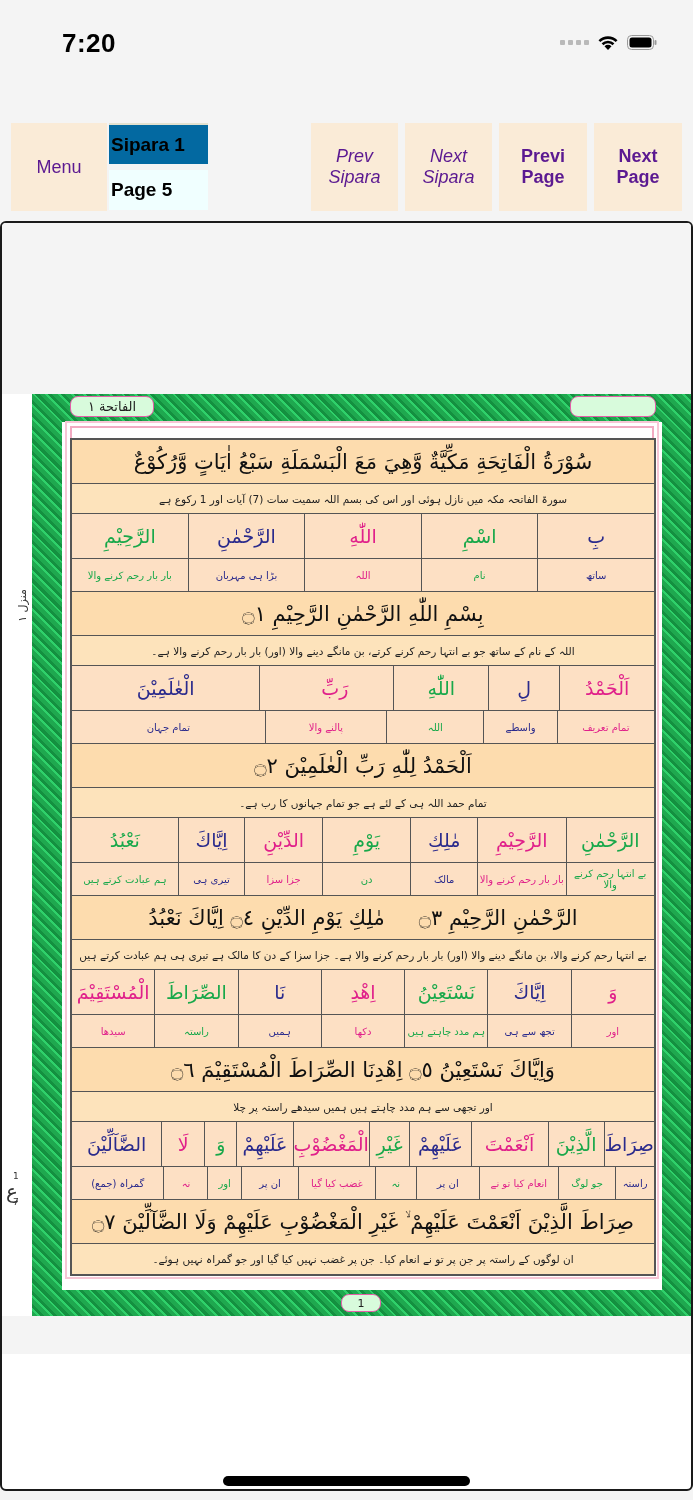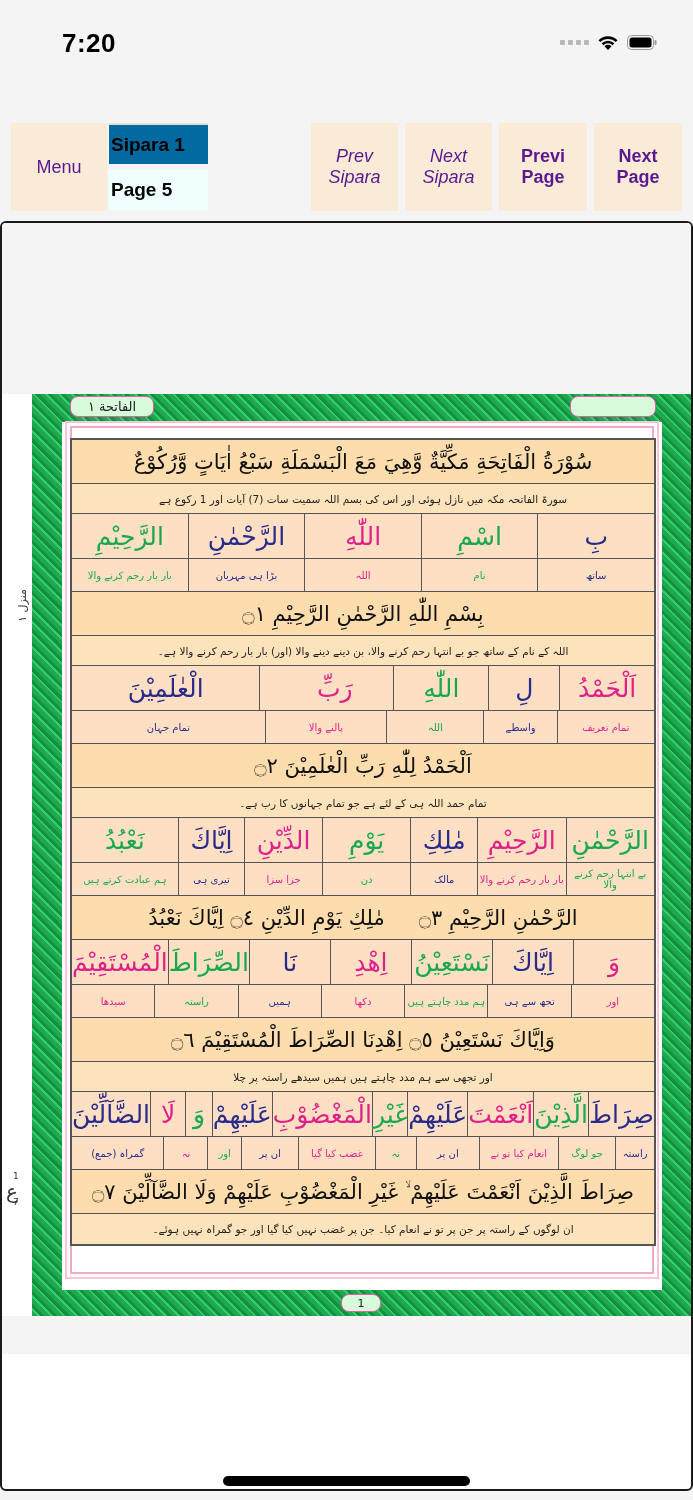--- a/index.html
+++ b/index.html
@@ -52,21 +52,21 @@
   
   .qtable { position: absolute; left: 68px; top: 44px; width: 586px; border: 2px solid #555; background: #fde0b4; direction: rtl; font-family: "DejaVu Sans", sans-serif; }
   .qrow { display: flex; border-bottom: 1.5px solid #555; }
   .qrow:last-child { border-bottom: none; }
   .q-ayah { height: 44px; justify-content: center; align-items: center; font-size: 21px; color: #111; background: #fddcae; }
   .q-trans { height: 30px; justify-content: center; align-items: center; font-size: 10.5px; color: #222; background: #fde3bb; }
   .q-words { height: 45px; background: #fde0c4; }
   .q-meanings { height: 33px; background: #fde0c4; }
   .qcell { border-left: 1.5px solid #555; display: flex; align-items: center; justify-content: center; text-align: center; }
   .qcell:last-child { border-left: none; }
-  .q-words .qcell { font-size: 25px; }
+  .q-words .qcell { font-size: 19px; }
   .q-meanings .qcell { font-size: 10px; }
   .q-ayah span + span { margin-right: 34px; }
 
   
   .bottom-bar { position: absolute; left: 0; top: 1131px; width: 100%; height: 137px; background: #fff; }
   .bb-link { position: absolute; top: 30px; font-size: 29px; color: #0a7aff; cursor: pointer; }
   .bb-bookmark { left: 28px; }
   .bb-view { left: 222px; }
   .bb-help { left: 504px; }
   .home-indicator { position: absolute; left: 223px; top: 1476px; width: 247px; height: 10px; background: #000; border-radius: 5px; }
@@ -151,21 +151,21 @@
           <div class="qcell" style="flex: 1 1 0px; color: rgb(42, 42, 140);">ساتھ</div>
           <div class="qcell" style="flex: 1 1 0px; color: rgb(24, 168, 74);">نام</div>
           <div class="qcell" style="flex: 1 1 0px; color: rgb(224, 32, 138);">اللہ</div>
           <div class="qcell" style="flex: 1 1 0px; color: rgb(42, 42, 140);">بڑا ہی مہربان</div>
           <div class="qcell" style="flex: 1 1 0px; color: rgb(24, 168, 74);">بار بار رحم کرنے والا</div>
         </div>
         <div class="qrow q-ayah">
           <span>بِسْمِ اللّٰهِ الرَّحْمٰنِ الرَّحِيْمِ ۝١</span>
         </div>
         <div class="qrow q-trans">
-          <span>اللہ کے نام کے ساتھ جو بے انتہا رحم کرنے والا، بن دینے دینے والا (اور) بار بار رحم کرنے والا ہے۔</span>
+          <span>اللہ کے نام کے ساتھ جو بے انتہا رحم کرنے کرتے، بن مانگے دینے والا (اور) بار بار رحم کرنے والا ہے۔</span>
         </div>
         <div class="qrow q-words">
           <div class="qcell" style="flex: 1 1 0px; color: rgb(224, 32, 138);">اَلْحَمْدُ</div>
           <div class="qcell" style="flex: 0.75 1 0px; color: rgb(42, 42, 140);">لِ</div>
           <div class="qcell" style="flex: 1 1 0px; color: rgb(24, 168, 74);">اللّٰهِ</div>
           <div class="qcell" style="flex: 1.25 1 0px; color: rgb(224, 32, 138); padding-left: 16px;">رَبِّ</div>
           <div class="qcell" style="flex: 2 1 0px; color: rgb(42, 42, 140);">الْعٰلَمِيْنَ</div>
         </div>
         <div class="qrow q-meanings">
           <div class="qcell" style="flex: 1 1 0px; color: rgb(224, 32, 138);">تمام تعریف</div>
@@ -194,20 +194,23 @@
           <div class="qcell" style="flex: 1.2 1 0px; color: rgb(224, 32, 138);">بار بار رحم کرنے والا</div>
           <div class="qcell" style="flex: 0.9 1 0px; color: rgb(42, 42, 140);">مالک</div>
           <div class="qcell" style="flex: 1.2 1 0px; color: rgb(24, 168, 74);">دن</div>
           <div class="qcell" style="flex: 1.05 1 0px; color: rgb(224, 32, 138);">جزا سزا</div>
           <div class="qcell" style="flex: 0.9 1 0px; color: rgb(42, 42, 140);">تیری ہی</div>
           <div class="qcell" style="flex: 1.45 1 0px; color: rgb(24, 168, 74);">ہم عبادت کرتے ہیں</div>
         </div>
         <div class="qrow q-ayah">
           <span>الرَّحْمٰنِ الرَّحِيْمِ ۝٣</span>
           <span>مٰلِكِ يَوْمِ الدِّيْنِ ۝٤ اِيَّاكَ نَعْبُدُ</span>
+        </div>
+        <div class="qrow q-trans">
+          <span>بے انتہا رحم کرنے والا، بن مانگے دینے والا (اور) بار بار رحم کرنے والا ہے۔ جزا سزا کے دن کا مالک ہے   تیری ہی ہم عبادت کرتے ہیں</span>
         </div>
         <div class="qrow q-words">
           <div class="qcell" style="flex: 1 1 0px; color: rgb(224, 32, 138);">وَ</div>
           <div class="qcell" style="flex: 1 1 0px; color: rgb(42, 42, 140);">اِيَّاكَ</div>
           <div class="qcell" style="flex: 1 1 0px; color: rgb(24, 168, 74);">نَسْتَعِيْنُ</div>
           <div class="qcell" style="flex: 1 1 0px; color: rgb(224, 32, 138);">اِهْدِ</div>
           <div class="qcell" style="flex: 1 1 0px; color: rgb(42, 42, 140);">نَا</div>
           <div class="qcell" style="flex: 1 1 0px; color: rgb(24, 168, 74);">الصِّرَاطَ</div>
           <div class="qcell" style="flex: 1 1 0px; color: rgb(224, 32, 138);">الْمُسْتَقِيْمَ</div>
         </div>

